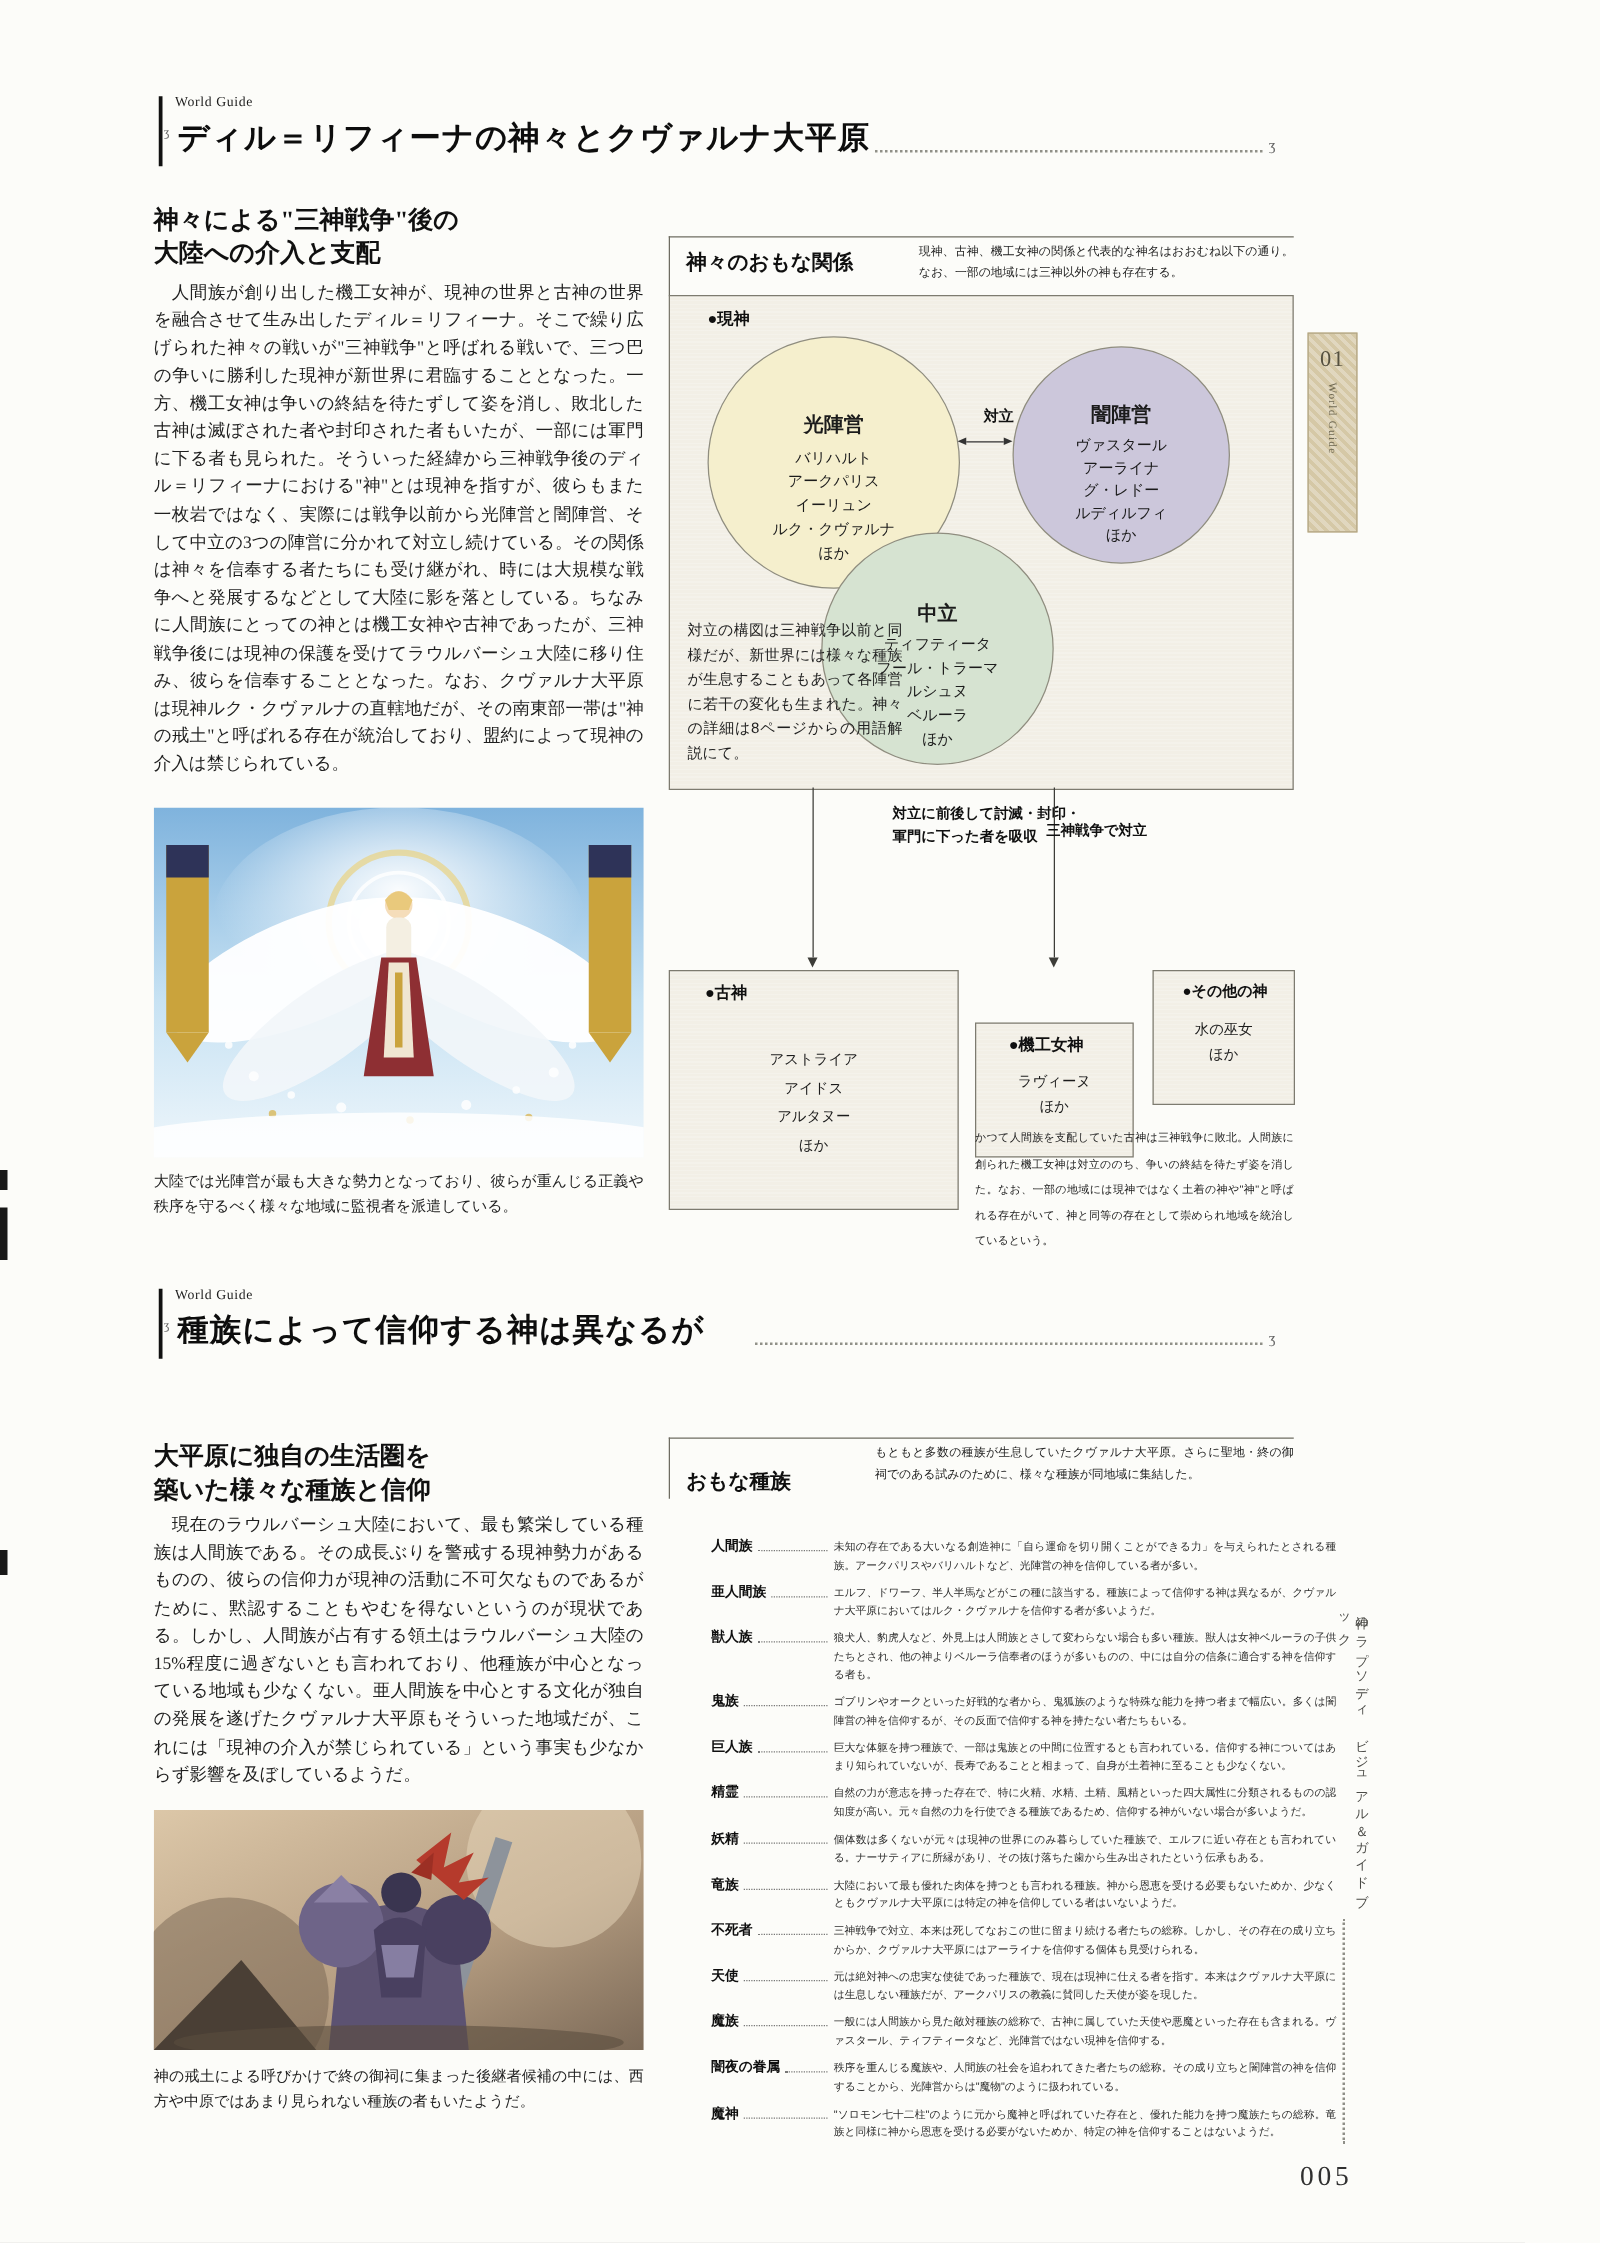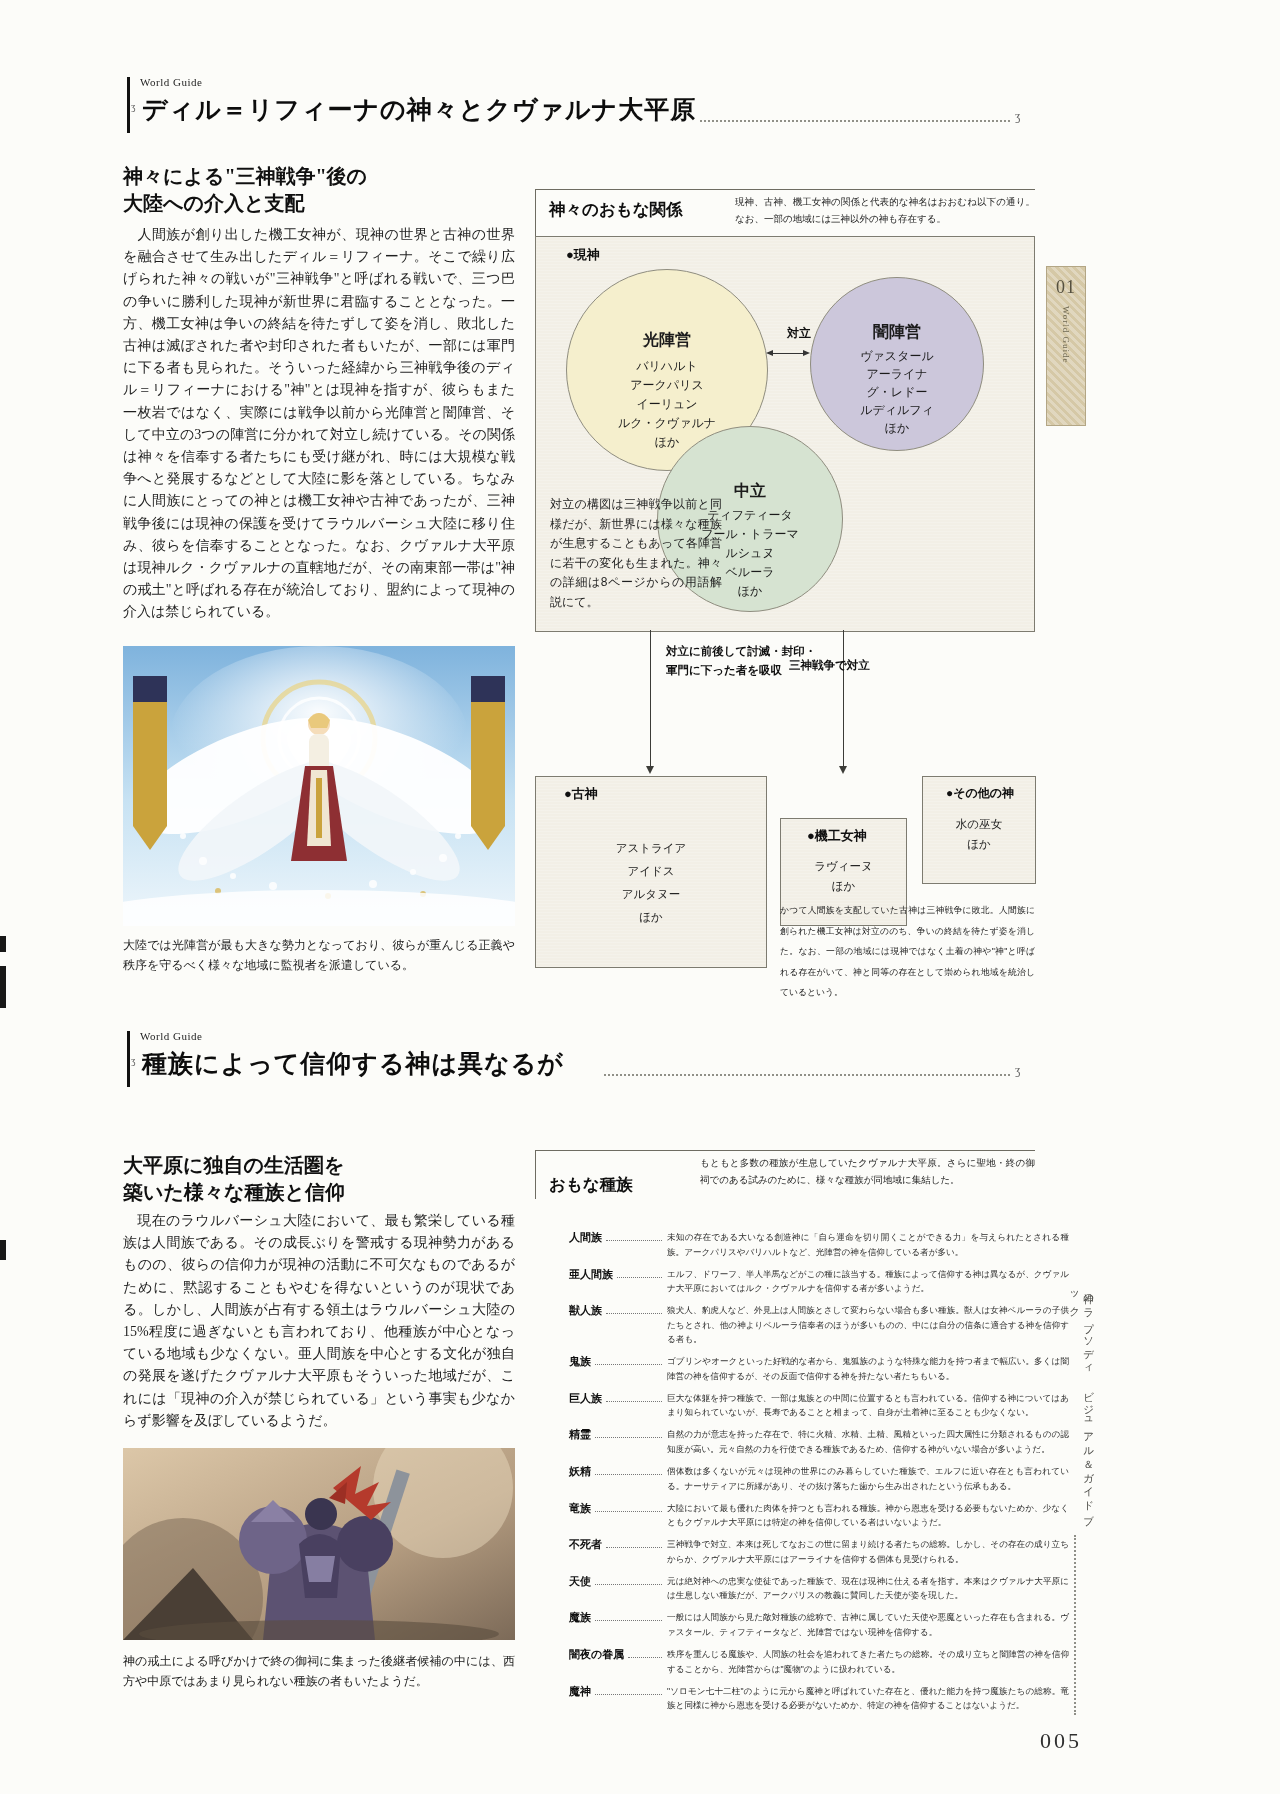--- a/index.html
+++ b/index.html
@@ -20,21 +20,21 @@
   .intro-sm{font-size:9.5px;line-height:16.5px;color:#222;text-align:justify;}
   .paperbox{background:#f2efe6;border:1px solid #7d7b70;
     background-image:repeating-linear-gradient(0deg,rgba(255,255,255,.18) 0 1px,rgba(0,0,0,0) 1px 3px);}
   .boxlabel{font-weight:bold;font-size:13px;color:#101010;white-space:nowrap;margin-left:16px;}
   .circle{border-radius:50%;border:1px solid #8f8d7f;text-align:center;}
   .fac-title{font-weight:bold;font-size:16px;color:#1b1b1b;}
   .member{font-size:12px;line-height:19px;color:#1b1b1b;}
   .note{font-size:12px;line-height:19.5px;text-align:justify;color:#1f1f1f;}
   .vline{width:1px;background:#3c3c38;}
   .tri-down{width:0;height:0;border-left:4.5px solid transparent;border-right:4.5px solid transparent;border-top:8px solid #3c3c38;}
-  .alabel{font-weight:bold;font-size:11.5px;line-height:19px;color:#101010;white-space:nowrap;}
+  .alabel{font-weight:bold;font-size:11.5px;line-height:19px;color:#101010;white-space:nowrap;margin-left:48px;}
   .subbox-member{font-size:11.5px;line-height:23px;color:#1b1b1b;text-align:center;font-family:Liberation Mono, monospace;}
   .subbox-member.tight{line-height:20px;}
   .fnote{font-size:8.8px;line-height:20.5px;text-align:justify;color:#222;}
   .versus{display:flex;align-items:center;}
   .versus .ln{flex:1;height:1px;background:#333;}
   .versus .tl{width:0;height:0;border-top:3.5px solid transparent;border-bottom:3.5px solid transparent;border-right:7px solid #333;}
   .versus .tr{width:0;height:0;border-top:3.5px solid transparent;border-bottom:3.5px solid transparent;border-left:7px solid #333;}
   .vslabel{font-weight:bold;font-size:12px;color:#111;text-align:center;}
   .race-table{width:500px;}
   .race-row{display:flex;margin-bottom:7.6px;min-height:29px;}

